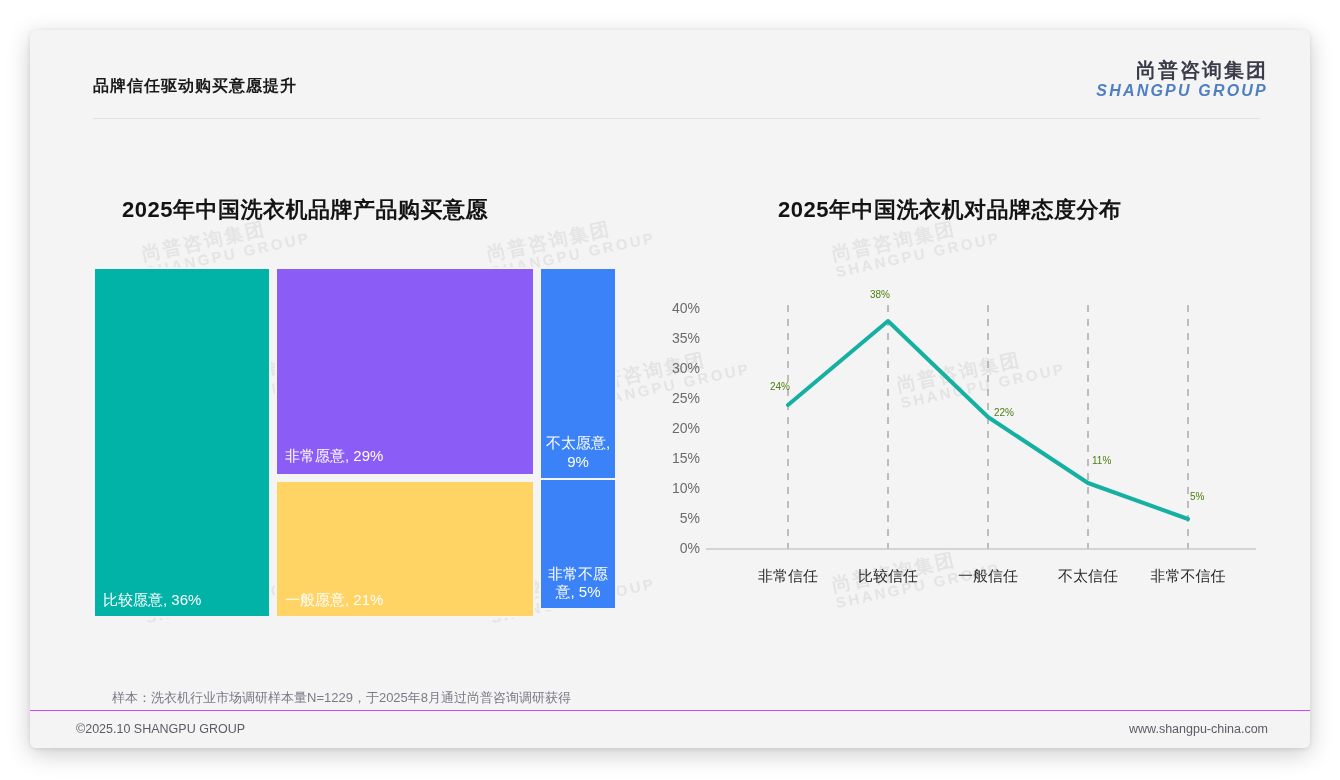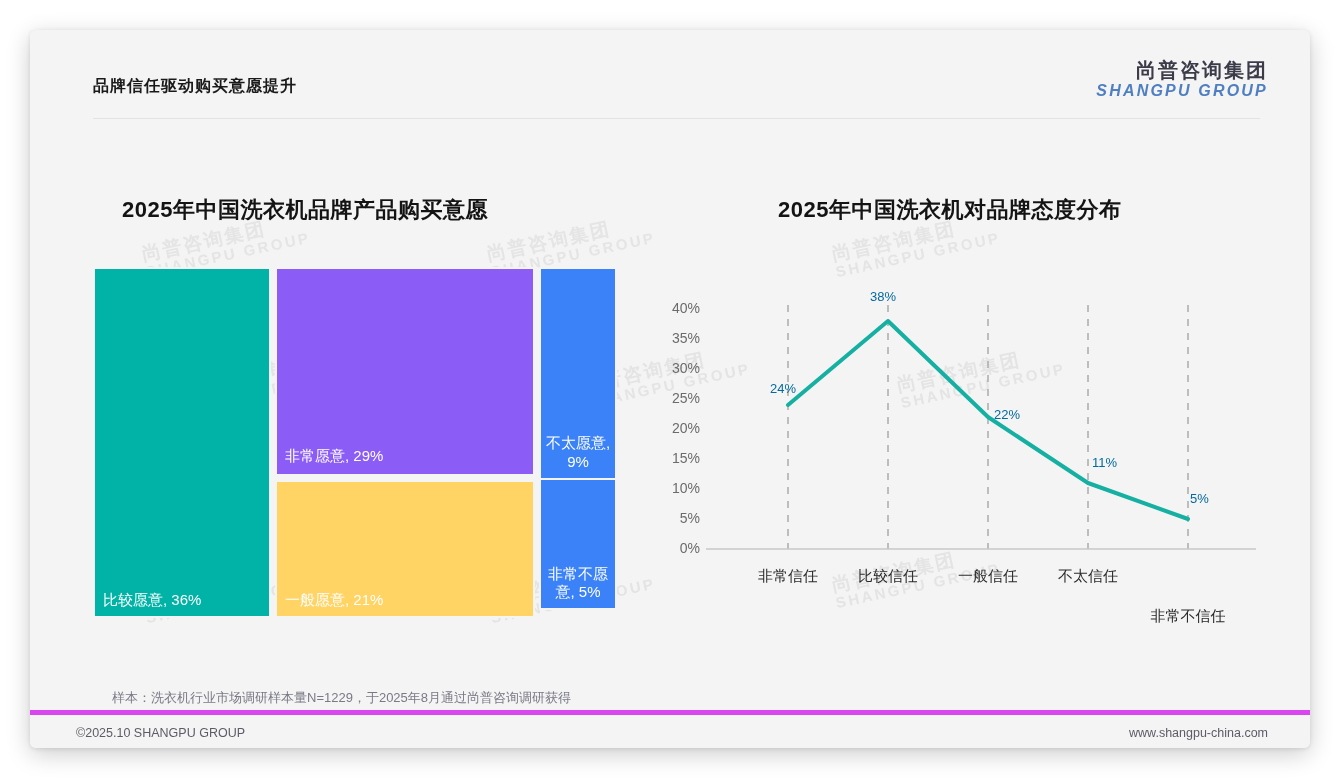--- a/index.html
+++ b/index.html
@@ -155,42 +155,42 @@
   .lc-xlabel {
     position: absolute;
     font-size: 15px;
     color: #2a2a2a;
     text-align: center;
     white-space: nowrap;
     transform: translateX(-50%);
   }
   .lc-dlabel {
     position: absolute;
-    font-size: 13px;
-    color: #0369a1;
+    font-size: 10px;
+    color: #4d7c0f;
     white-space: nowrap;
   }
 
   
   .footnote {
     position: absolute;
     left: 82px;
     top: 659px;
     font-size: 13px;
     color: #7a7a86;
     white-space: nowrap;
   }
   .footer-bar {
     position: absolute;
     left: 0;
     bottom: 0;
     width: 100%;
     height: 38px;
     background: #f4f4f4;
-    border-top: 5px solid #d946ef;
+    border-top: 1px solid #d946ef;
   }
   .footer-left {
     position: absolute;
     left: 46px;
     top: 11px;
     font-size: 12.5px;
     color: #5c5c66;
     white-space: nowrap;
   }
   .footer-right {
@@ -294,21 +294,21 @@
         <div class="lc-ylabel" style="left: 6px; top: 123px;">25%</div>
         <div class="lc-ylabel" style="left: 6px; top: 93px;">30%</div>
         <div class="lc-ylabel" style="left: 6px; top: 63px;">35%</div>
         <div class="lc-ylabel" style="left: 6px; top: 33px;">40%</div>
       </div>
     <div id="lc-xticks">
         <div class="lc-xlabel" style="left: 138px; top: 300px;">非常信任</div>
         <div class="lc-xlabel" style="left: 238px; top: 300px;">比较信任</div>
         <div class="lc-xlabel" style="left: 338px; top: 300px;">一般信任</div>
         <div class="lc-xlabel" style="left: 438px; top: 300px;">不太信任</div>
-        <div class="lc-xlabel" style="left: 538px; top: 300px; margin-top: 40px;">非常不信任</div>
+        <div class="lc-xlabel" style="left: 538px; top: 300px;">非常不信任</div>
       </div>
     <div id="lc-dlabels">
         <div class="lc-dlabel" style="left: 120px; top: 114px;">24%</div>
         <div class="lc-dlabel" style="left: 220px; top: 22px;">38%</div>
         <div class="lc-dlabel" style="left: 344px; top: 140px;">22%</div>
         <div class="lc-dlabel" style="left: 442px; top: 188px;">11%</div>
         <div class="lc-dlabel" style="left: 540px; top: 224px;">5%</div>
       </div>
   </div>
 

